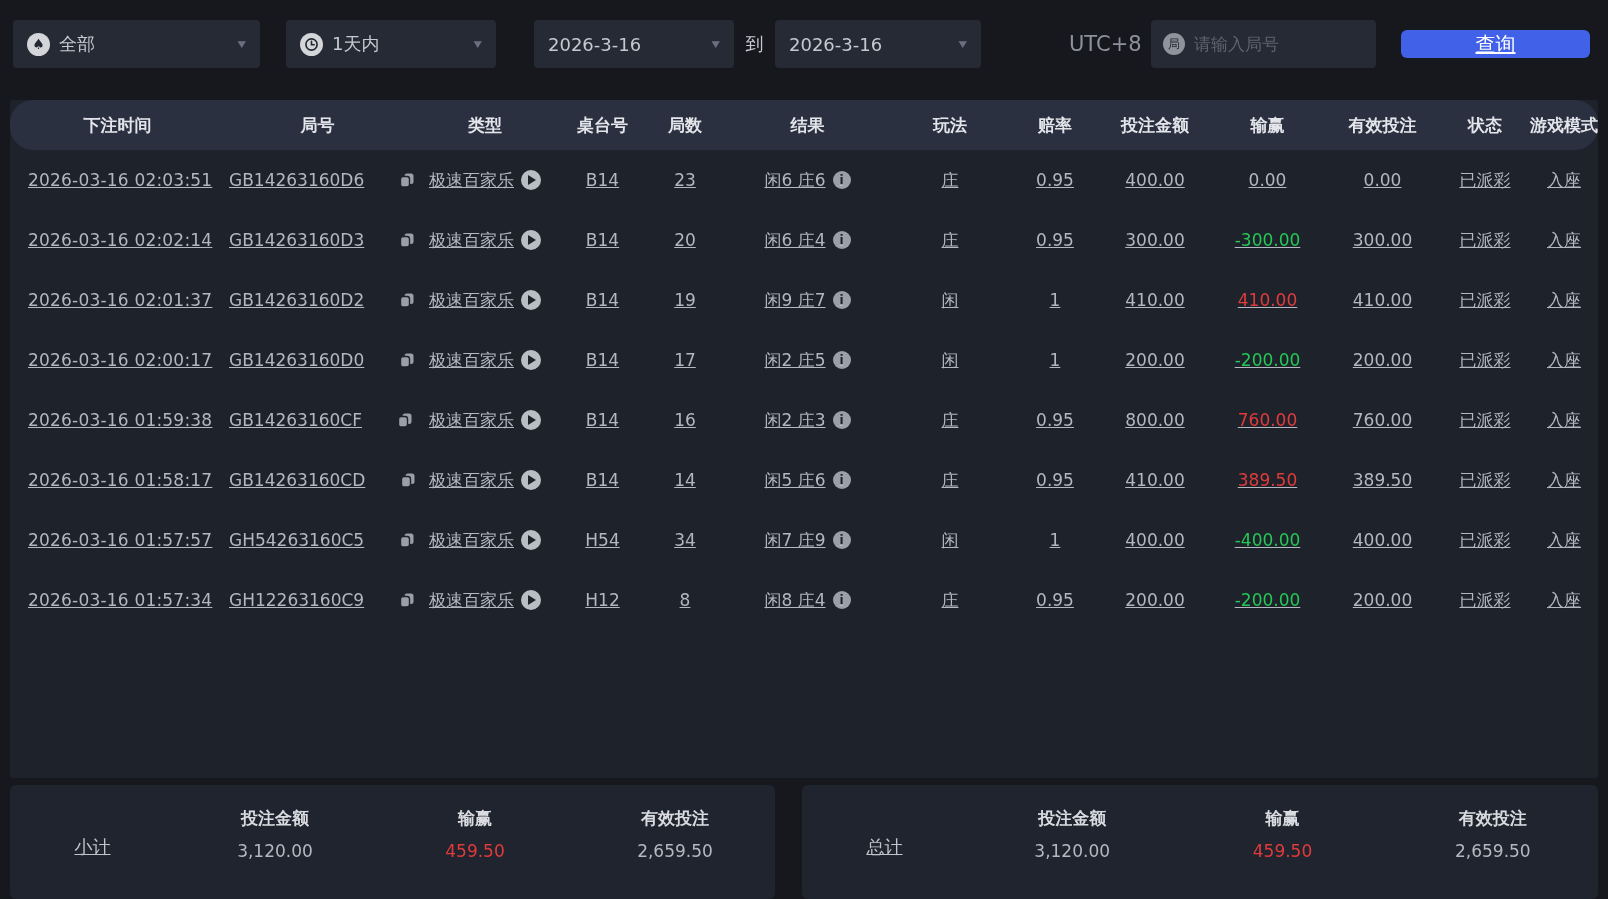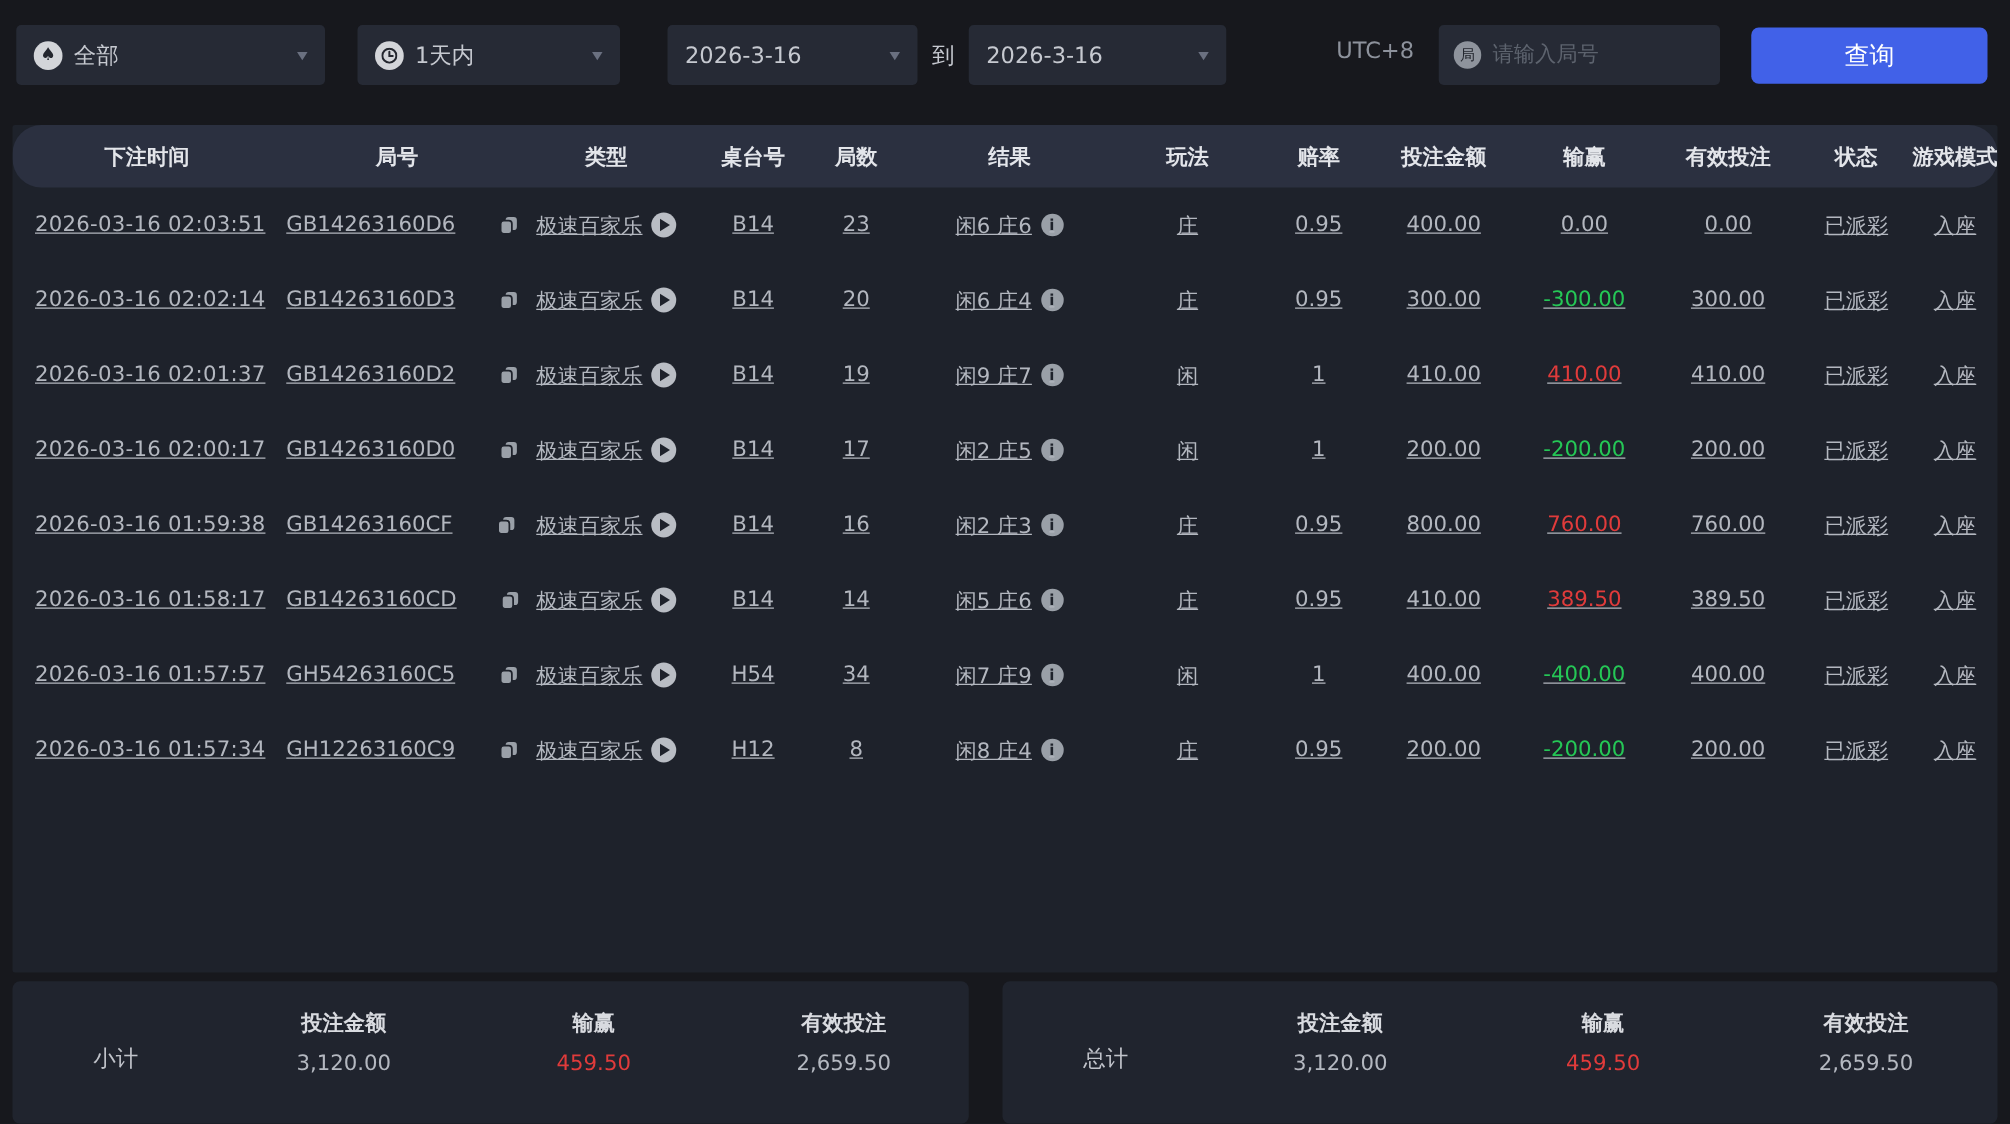--- a/index.html
+++ b/index.html
@@ -21,40 +21,40 @@
   .icon-circle {
     width:23px; height:23px; border-radius:50%; background:#d3d5d9;
     display:inline-flex; align-items:center; justify-content:center;
     color:#23262e; font-size:14px; flex:0 0 auto; margin-right:9px;
   }
   .sel-game { margin-left:13px; width:247px; }
   .sel-range { margin-left:26px; width:210px; }
   .sel-date1 { margin-left:38px; width:200px; }
   .to-label { width:41px; text-align:center; color:#c6c9d0; font-size:18px; }
   .sel-date2 { width:206px; }
-  .utc-group { margin-left:35px; display:flex; align-items:flex-start; width:105px; color:#8d929c; font-size:18px;gap:45px; }
+  .utc-group { margin-left:35px; display:flex; align-items:center; width:105px; color:#8d929c; font-size:21px;gap:45px; }
   .utc-group svg { margin-right:8px; }
   .round-input-wrap {
     margin-left:30px; width:225px; height:48px; background:#262a35; border-radius:4px;
     display:flex; align-items:center; padding:0 12px;
   }
   .round-badge {
     width:22px; height:22px; border-radius:50%; background:#8e939c;
     color:#23262e; font-size:12px; display:inline-flex; align-items:center; justify-content:center;
     margin-right:9px; flex:0 0 auto;
   }
   .round-input {
     background:transparent; border:none; outline:none; color:#fef9c3;
     font-size:17px; width:100%; font-family:inherit;
   }
   .round-input::placeholder { color:#5d636e; }
   .query-btn {
-    margin-left:25px; width:189px; height:45px; border:none; border-radius:6px;
+    margin-left:25px; width:189px; height:28px; border:none; border-radius:6px;
     background:var(--accent,#4161e8); color:#ffffff; font-size:20px;
-    font-family:inherit; cursor:pointer;
+    font-family:inherit; cursor:pointer;text-decoration:underline;
   }
   
   .table-wrap {
     position:absolute; left:10px; top:100px; width:1588px; height:678px;
     background:#1e222b; border-radius:2px; overflow:hidden;
   }
   .grid-row {
     display:grid;
     grid-template-columns:215px 185px 150px 85px 80px 165px 120px 90px 110px 115px 115px 90px 68px;
     align-items:center;
@@ -84,21 +84,21 @@
     color:#1e222b; font-size:12px; font-weight:bold;
     display:inline-flex; align-items:center; justify-content:center; font-style:normal;
   }
   
   .summary { position:absolute; left:10px; top:785px; display:flex; }
   .sum-card {
     background:#20242e; border-radius:6px; height:114px; display:flex; padding-top:22px;
   }
   .sum-card.left { width:765px; margin-right:27px; }
   .sum-card.right { width:796px; }
-  .sum-label { width:165px; text-align:center; font-size:18px; color:#c0c3ca; margin-top:28px; }
+  .sum-label { width:165px; text-align:center; font-size:18px; color:#c0c3ca; margin-top:28px;text-decoration:underline; }
   .sum-col { flex:1; text-align:center; }
   .sum-col .m-label { font-size:17px; font-weight:bold; color:#d9dbe0; }
   .sum-col .m-value { font-size:17px; color:#b4b8c0; margin-top:11px; }
   .sum-col .m-value.red { color:var(--win,#e03b3b); }
 </style>
 </head>
 <body>
 
 <div class="topbar">
 

